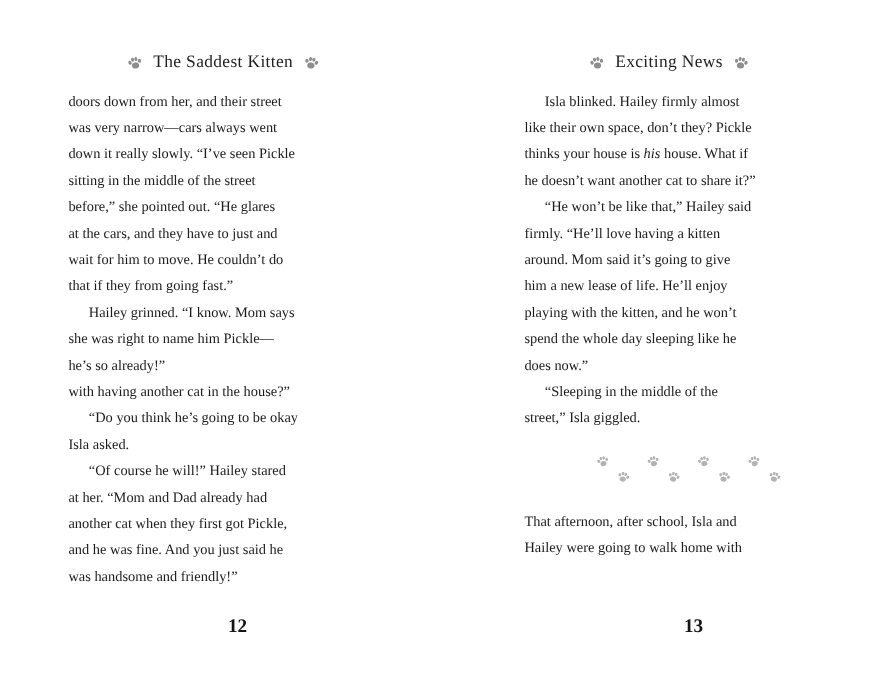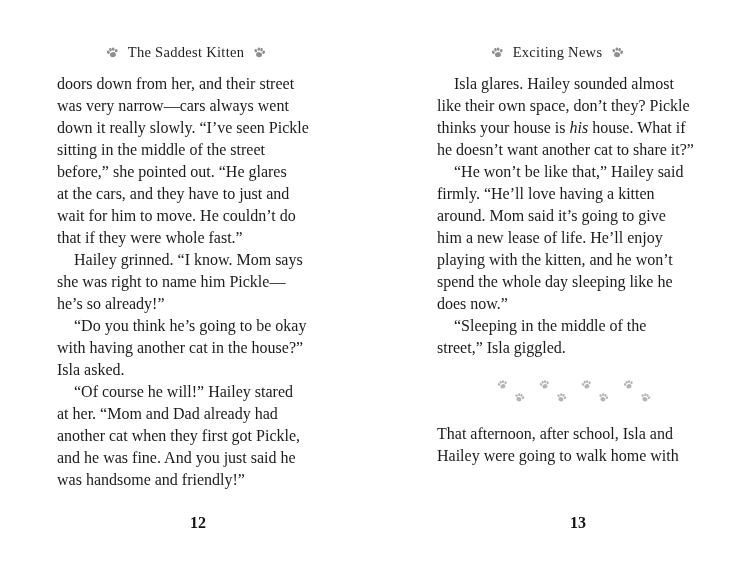--- a/index.html
+++ b/index.html
@@ -43,21 +43,21 @@
   }
   .paw-wrap { display: inline-flex; line-height: 0; }
   .head-paw svg { width: 13px; height: 13px; fill: #8e8e8e; }
   .running-head .head-paw:first-child { transform: rotate(-12deg); }
   .running-head .head-paw:last-child  { transform: rotate(12deg); }
 
   .content {
     position: absolute;
     top: 73px;
     width: 282px;
-    font-size: 16px;
+    font-size: 12px;
     line-height: 22px;
   }
   .page-left  .content { left: 57px; }
   .page-right .content { left: 65px; }
 
   .para { margin: 0; }
   .line { white-space: nowrap; }
   .line.indent { padding-left: 17px; }
 
   .paw-divider {
@@ -113,30 +113,30 @@
     </header>
     <div class="content">
         <div class="para">
           <div class="line">doors down from her, and their street</div>
           <div class="line">was very narrow—cars always went</div>
           <div class="line">down it really slowly. “I’ve seen Pickle</div>
           <div class="line">sitting in the middle of the street</div>
           <div class="line">before,” she pointed out. “He glares</div>
           <div class="line">at the cars, and they have to just and</div>
           <div class="line">wait for him to move. He couldn’t do</div>
-          <div class="line">that if they were whole fast.”</div>
+          <div class="line">that if they from going fast.”</div>
         </div>
         <div class="para">
           <div class="line indent">Hailey grinned. “I know. Mom says</div>
           <div class="line">she was right to name him Pickle—</div>
           <div class="line">he’s so already!”</div>
         </div>
         <div class="para">
+          <div class="line">with having another cat in the house?”</div>
           <div class="line indent">“Do you think he’s going to be okay</div>
-          <div class="line">with having another cat in the house?”</div>
           <div class="line">Isla asked.</div>
         </div>
         <div class="para">
           <div class="line indent">“Of course he will!” Hailey stared</div>
           <div class="line">at her. “Mom and Dad already had</div>
           <div class="line">another cat when they first got Pickle,</div>
           <div class="line">and he was fine. And you just said he</div>
           <div class="line">was handsome and friendly!”</div>
         </div>
       </div>
@@ -160,21 +160,21 @@
     <ellipse cx="12" cy="16" rx="5.6" ry="4.6"></ellipse>
     <ellipse cx="4.6" cy="10" rx="2.5" ry="3.1" transform="rotate(-18 4.6 10)"></ellipse>
     <ellipse cx="9.4" cy="6.2" rx="2.4" ry="3.1"></ellipse>
     <ellipse cx="14.6" cy="6.2" rx="2.4" ry="3.1"></ellipse>
     <ellipse cx="19.4" cy="10" rx="2.5" ry="3.1" transform="rotate(18 19.4 10)"></ellipse>
   </svg>
         </span>
     </header>
     <div class="content">
         <div class="para">
-          <div class="line indent">Isla glares. Hailey sounded almost</div>
+          <div class="line indent">Isla blinked. Hailey firmly almost</div>
           <div class="line">like their own space, don’t they? Pickle</div>
           <div class="line">thinks your house is <i>his</i> house. What if</div>
           <div class="line">he doesn’t want another cat to share it?”</div>
         </div>
         <div class="para">
           <div class="line indent">“He won’t be like that,” Hailey said</div>
           <div class="line">firmly. “He’ll love having a kitten</div>
           <div class="line">around. Mom said it’s going to give</div>
           <div class="line">him a new lease of life. He’ll enjoy</div>
           <div class="line">playing with the kitten, and he won’t</div>

